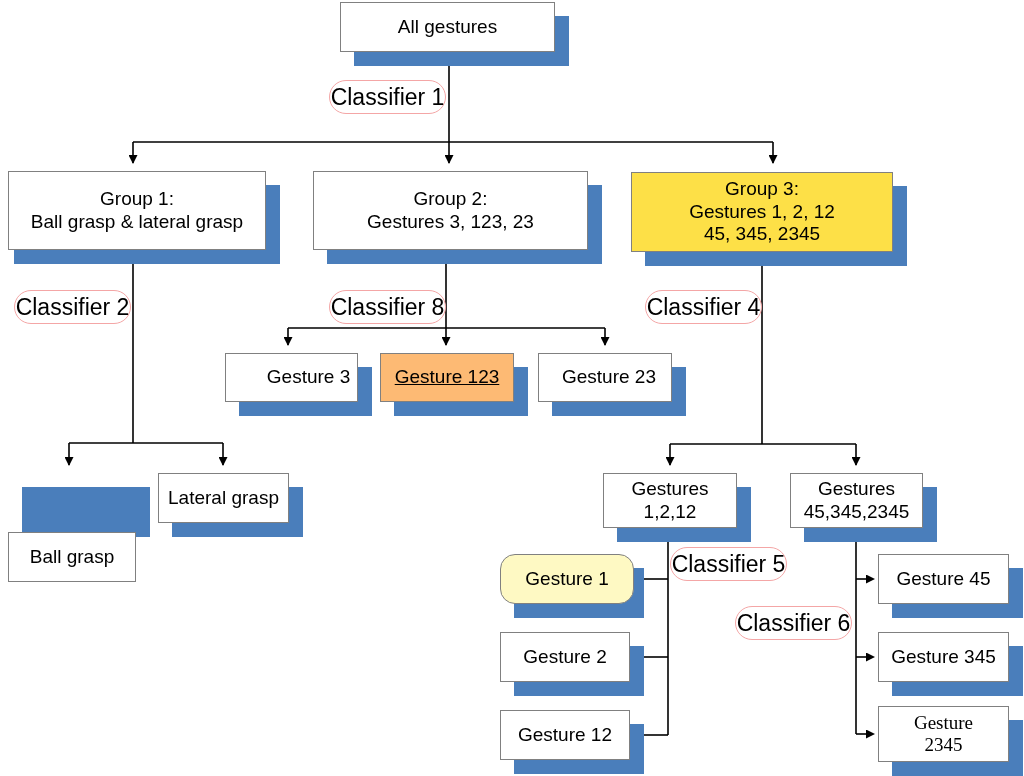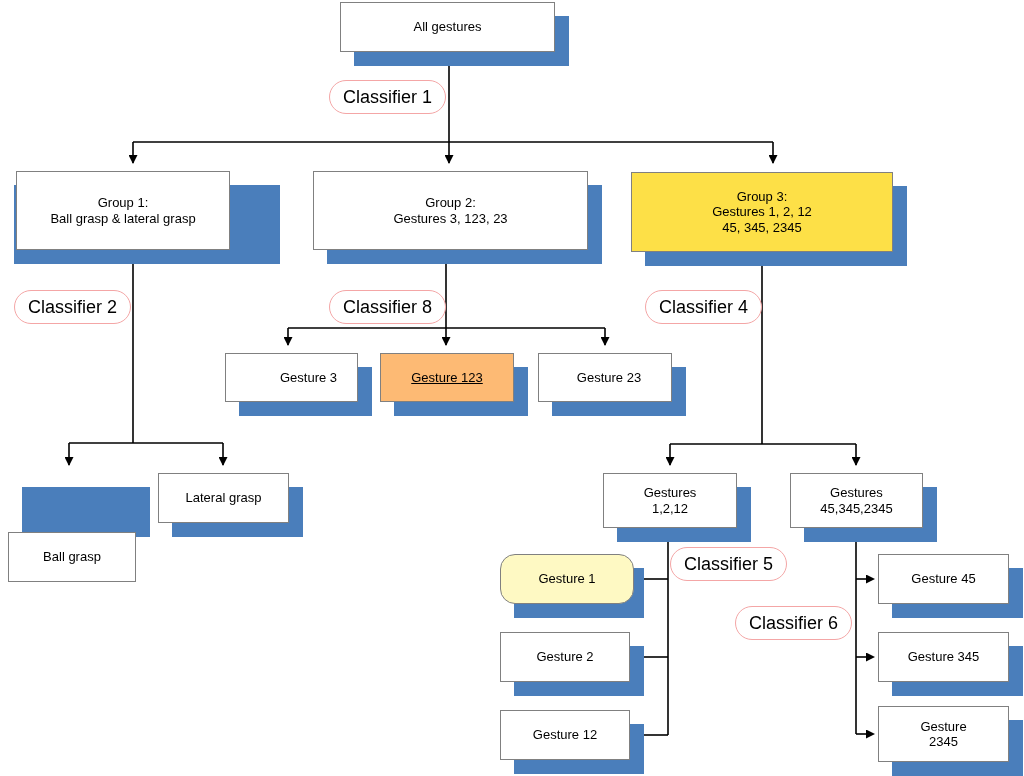--- a/index.html
+++ b/index.html
@@ -4,27 +4,27 @@
 <style>
   html,body{margin:0;padding:0;background:#ffffff;}
   body{width:1024px;height:776px;overflow:hidden;
        font-family:"Liberation Sans","DejaVu Sans",sans-serif;}
   #stage{position:relative;width:1024px;height:776px;background:#fff;}
   svg#wires{position:absolute;left:0;top:0;width:1024px;height:776px;pointer-events:none;}
 
   .node{position:absolute;box-sizing:border-box;background:#ffffff;
         border:1px solid #808080;display:flex;align-items:center;
         justify-content:center;text-align:center;color:#000;
-        font-size:13px;line-height:1.18;z-index:3;}
+        font-size:19px;line-height:1.18;z-index:3;}
   .shadow{position:absolute;background:#4A7EBB;z-index:2;}
 
   .classifier{position:absolute;box-sizing:border-box;background:#ffffff;
         border:1.6px solid #F4A6A6;border-radius:999px;
         display:flex;align-items:center;justify-content:center;
-        color:#000;font-size:18px;white-space:nowrap;z-index:6;
+        color:#000;font-size:23px;white-space:nowrap;z-index:6;
         padding:16px 9px;}
 </style>
 </head>
 <body>
 
 <div id="stage">
 
   <svg id="wires" viewBox="0 0 1024 776">
     <defs>
       <marker id="arrowDown" markerWidth="9" markerHeight="9" refX="4.5" refY="8" orient="0" markerUnits="userSpaceOnUse">
@@ -89,42 +89,42 @@
       <div class="shadow" style="left: 804px; top: 487px; width: 133px; height: 55px; background: rgb(74, 126, 187);"></div>
       <div class="shadow" style="left: 514px; top: 568px; width: 130px; height: 50px; background: rgb(74, 126, 187);"></div>
       <div class="shadow" style="left: 514px; top: 646px; width: 130px; height: 50px; background: rgb(74, 126, 187);"></div>
       <div class="shadow" style="left: 514px; top: 724px; width: 130px; height: 50px; background: rgb(74, 126, 187);"></div>
       <div class="shadow" style="left: 892px; top: 568px; width: 131px; height: 50px; background: rgb(74, 126, 187);"></div>
       <div class="shadow" style="left: 892px; top: 646px; width: 131px; height: 50px; background: rgb(74, 126, 187);"></div>
       <div class="shadow" style="left: 892px; top: 720px; width: 131px; height: 56px; background: rgb(74, 126, 187);"></div>
     </div>
   <div id="nodes">
       <div class="node" style="left: 340px; top: 2px; width: 215px; height: 50px; border-color: rgb(128, 128, 128); background: rgb(255, 255, 255); white-space: pre-line;">All gestures</div>
-      <div class="node" style="left: 16px; top: 171px; width: 214px; height: 79px; border-color: rgb(128, 128, 128); background: rgb(255, 255, 255); white-space: pre-line;">Group 1:
+      <div class="node" style="left: 8px; top: 171px; width: 258px; height: 79px; border-color: rgb(128, 128, 128); background: rgb(255, 255, 255); white-space: pre-line;">Group 1:
 Ball grasp &amp; lateral grasp</div>
       <div class="node" style="left: 313px; top: 171px; width: 275px; height: 79px; border-color: rgb(128, 128, 128); background: rgb(255, 255, 255); white-space: pre-line;">Group 2:
 Gestures 3, 123, 23</div>
       <div class="node" style="left: 631px; top: 172px; width: 262px; height: 80px; border-color: rgb(128, 128, 128); background: #fde047; white-space: pre-line;">Group 3:
 Gestures 1, 2, 12
 45, 345, 2345</div>
       <div class="node" style="left: 225px; top: 353px; width: 133px; height: 49px; border-color: rgb(128, 128, 128); background: rgb(255, 255, 255); white-space: pre-line; padding-left: 34px;">Gesture 3</div>
       <div class="node" style="left: 380px; top: 353px; width: 134px; height: 49px; border-color: rgb(128, 128, 128); background: #fdba74; white-space: pre-line; text-decoration: underline;">Gesture 123</div>
       <div class="node" style="left: 538px; top: 353px; width: 134px; height: 49px; border-color: rgb(128, 128, 128); background: rgb(255, 255, 255); white-space: pre-line; padding-left: 8px;">Gesture 23</div>
       <div class="node" style="left: 8px; top: 488px; width: 128px; height: 50px; border-color: rgb(128, 128, 128); background: rgb(255, 255, 255); white-space: pre-line; margin-top: 44px;">Ball grasp</div>
       <div class="node" style="left: 158px; top: 473px; width: 131px; height: 50px; border-color: rgb(128, 128, 128); background: rgb(255, 255, 255); white-space: pre-line;">Lateral grasp</div>
       <div class="node" style="left: 603px; top: 473px; width: 134px; height: 55px; border-color: rgb(128, 128, 128); background: rgb(255, 255, 255); white-space: pre-line;">Gestures
 1,2,12</div>
       <div class="node" style="left: 790px; top: 473px; width: 133px; height: 55px; border-color: rgb(128, 128, 128); background: rgb(255, 255, 255); white-space: pre-line;">Gestures
 45,345,2345</div>
       <div class="node" style="left: 500px; top: 554px; width: 134px; height: 50px; border-color: rgb(128, 128, 128); background: #fef9c3; white-space: pre-line; border-radius: 15px;">Gesture 1</div>
       <div class="node" style="left: 500px; top: 632px; width: 130px; height: 50px; border-color: rgb(128, 128, 128); background: rgb(255, 255, 255); white-space: pre-line;">Gesture 2</div>
       <div class="node" style="left: 500px; top: 710px; width: 130px; height: 50px; border-color: rgb(128, 128, 128); background: rgb(255, 255, 255); white-space: pre-line;">Gesture 12</div>
       <div class="node" style="left: 878px; top: 554px; width: 131px; height: 50px; border-color: rgb(128, 128, 128); background: rgb(255, 255, 255); white-space: pre-line;">Gesture 45</div>
       <div class="node" style="left: 878px; top: 632px; width: 131px; height: 50px; border-color: rgb(128, 128, 128); background: rgb(255, 255, 255); white-space: pre-line;">Gesture 345</div>
-      <div class="node" style="left: 878px; top: 706px; width: 131px; height: 56px; border-color: rgb(128, 128, 128); background: rgb(255, 255, 255); white-space: pre-line;">Gesture
+      <div class="node" style="left: 878px; top: 706px; width: 131px; height: 56px; border-color: rgb(128, 128, 128); background: rgb(255, 255, 255); white-space: pre-line; font-family: Liberation Serif, serif;">Gesture
 2345</div>
     </div>
   <div id="classifiers">
       <div class="classifier" style="left: 329px; top: 80px; width: 117px; height: 30px; border-color: rgb(244, 166, 166);">Classifier 1</div>
       <div class="classifier" style="left: 14px; top: 290px; width: 117px; height: 30px; border-color: rgb(244, 166, 166);">Classifier 2</div>
       <div class="classifier" style="left: 329px; top: 290px; width: 117px; height: 30px; border-color: rgb(244, 166, 166);">Classifier 8</div>
       <div class="classifier" style="left: 645px; top: 290px; width: 117px; height: 30px; border-color: rgb(244, 166, 166);">Classifier 4</div>
       <div class="classifier" style="left: 670px; top: 547px; width: 117px; height: 30px; border-color: rgb(244, 166, 166);">Classifier 5</div>
       <div class="classifier" style="left: 735px; top: 606px; width: 117px; height: 30px; border-color: rgb(244, 166, 166);">Classifier 6</div>
     </div>

